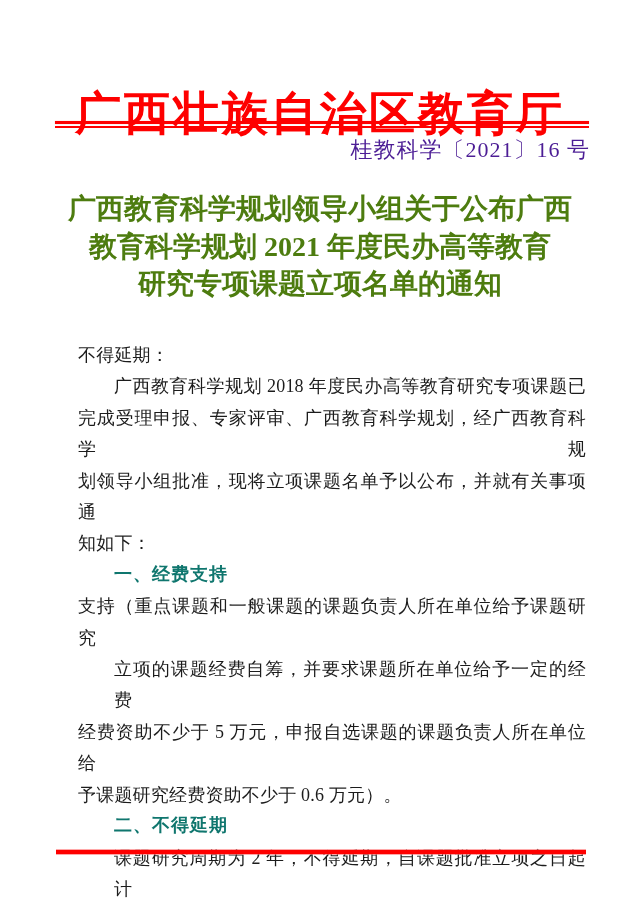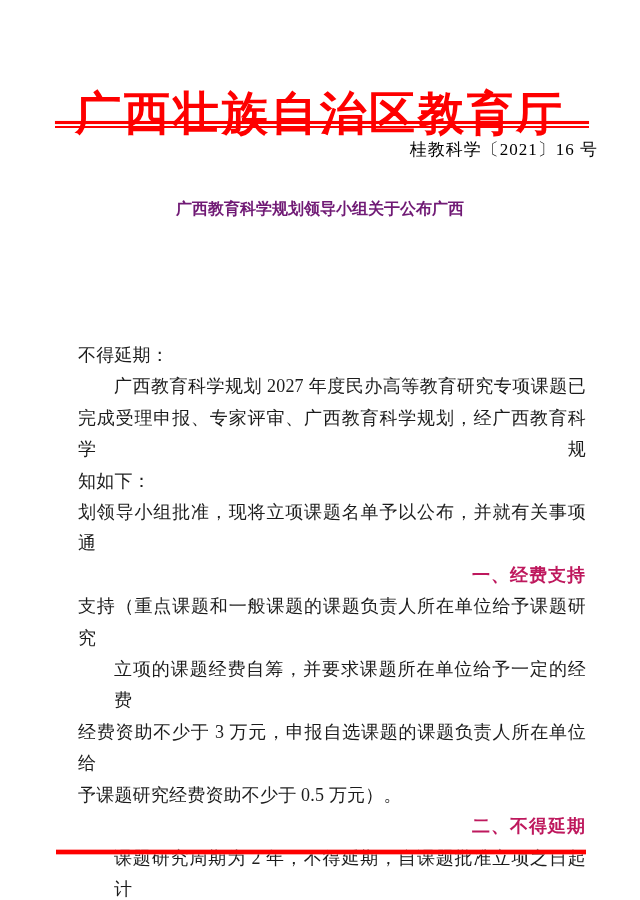--- a/index.html
+++ b/index.html
@@ -43,39 +43,39 @@
     position: absolute;
     top: 126px;
     left: 55px;
     width: 534px;
     height: 2px;
     background: #fe0000;
   }
   .doc-number {
     position: absolute;
     top: 139px;
-    left: 8px;
+    left: 0;
     width: 590px;
     text-align: right;
-    font-size: 17px;
+    font-size: 22px;
     line-height: 22px;
-    color: #000000;
+    color: #4c1d95;
     letter-spacing: 1px;
     white-space: nowrap;
   }
   .title {
     position: absolute;
     top: 190px;
     left: 0;
     width: 640px;
     text-align: center;
-    font-size: 16px;
+    font-size: 28px;
     line-height: 37.5px;
     font-weight: bold;
-    color: #701a75;
+    color: #4d7c0f;
   }
   .body-text {
     position: absolute;
     top: 340px;
     left: 78px;
     width: 508px;
     font-size: 18px;
     line-height: 31.4px;
     color: #1c1c1c;
     letter-spacing: 0.2px;
@@ -86,25 +86,24 @@
   .line.fill {
     white-space: normal;
     text-align: justify;
     text-align-last: justify;
     text-justify: inter-character;
   }
   .line.indent {
     padding-left: 36px;
   }
   .line.heading {
-    font-family: Liberation Serif, serif;
+    font-family: Liberation Mono, monospace;
     font-weight: bold;
-    color: #be185d;
+    color: #0f766e;
     letter-spacing: 1px;
-    text-align: right;
   }
   .bottom-rule {
     position: absolute;
     top: 849px;
     left: 56px;
     width: 530px;
     height: 6px;
     background: linear-gradient(
       to bottom,
       rgba(255, 110, 110, 0.6) 0%,
@@ -123,35 +122,37 @@
 
   <div class="issuer">广西壮族自治区教育厅</div>
 
   <div class="rule-thick"></div>
   <div class="rule-thin"></div>
 
   <div class="doc-number">桂教科学〔2021〕16 号</div>
 
   <div class="title">
     <div class="title-line">广西教育科学规划领导小组关于公布广西</div>
+    <div class="title-line">教育科学规划 2021 年度民办高等教育</div>
+    <div class="title-line">研究专项课题立项名单的通知</div>
   </div>
 
   <div class="body-text">
     <div class="line">不得延期：</div>
 
-    <div class="line fill indent">广西教育科学规划 2027 年度民办高等教育研究专项课题已</div>
+    <div class="line fill indent">广西教育科学规划 2018 年度民办高等教育研究专项课题已</div>
     <div class="line fill">完成受理申报、专家评审、广西教育科学规划，经广西教育科学规</div>
+    <div class="line fill">划领导小组批准，现将立项课题名单予以公布，并就有关事项通</div>
     <div class="line">知如下：</div>
-    <div class="line fill">划领导小组批准，现将立项课题名单予以公布，并就有关事项通</div>
 
     <div class="line heading indent">一、经费支持</div>
     <div class="line fill">支持（重点课题和一般课题的课题负责人所在单位给予课题研究</div>
     <div class="line fill indent">立项的课题经费自筹，并要求课题所在单位给予一定的经费</div>
-    <div class="line fill">经费资助不少于 3 万元，申报自选课题的课题负责人所在单位给</div>
-    <div class="line">予课题研究经费资助不少于 0.5 万元）。</div>
+    <div class="line fill">经费资助不少于 5 万元，申报自选课题的课题负责人所在单位给</div>
+    <div class="line">予课题研究经费资助不少于 0.6 万元）。</div>
 
     <div class="line heading indent">二、不得延期</div>
     <div class="line fill indent">课题研究周期为 2 年，不得延期，自课题批准立项之日起计</div>
 
   </div>
 
   <div class="bottom-rule"></div>
 
 </div>
 

